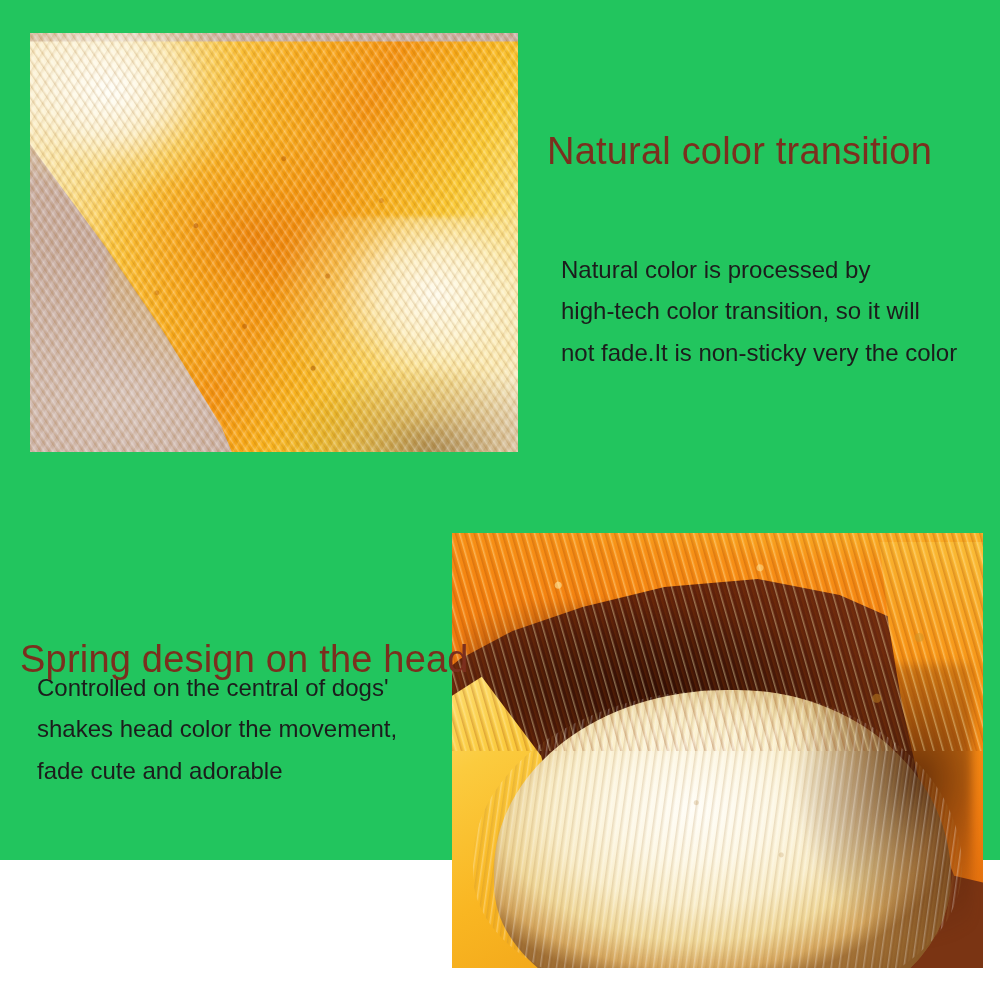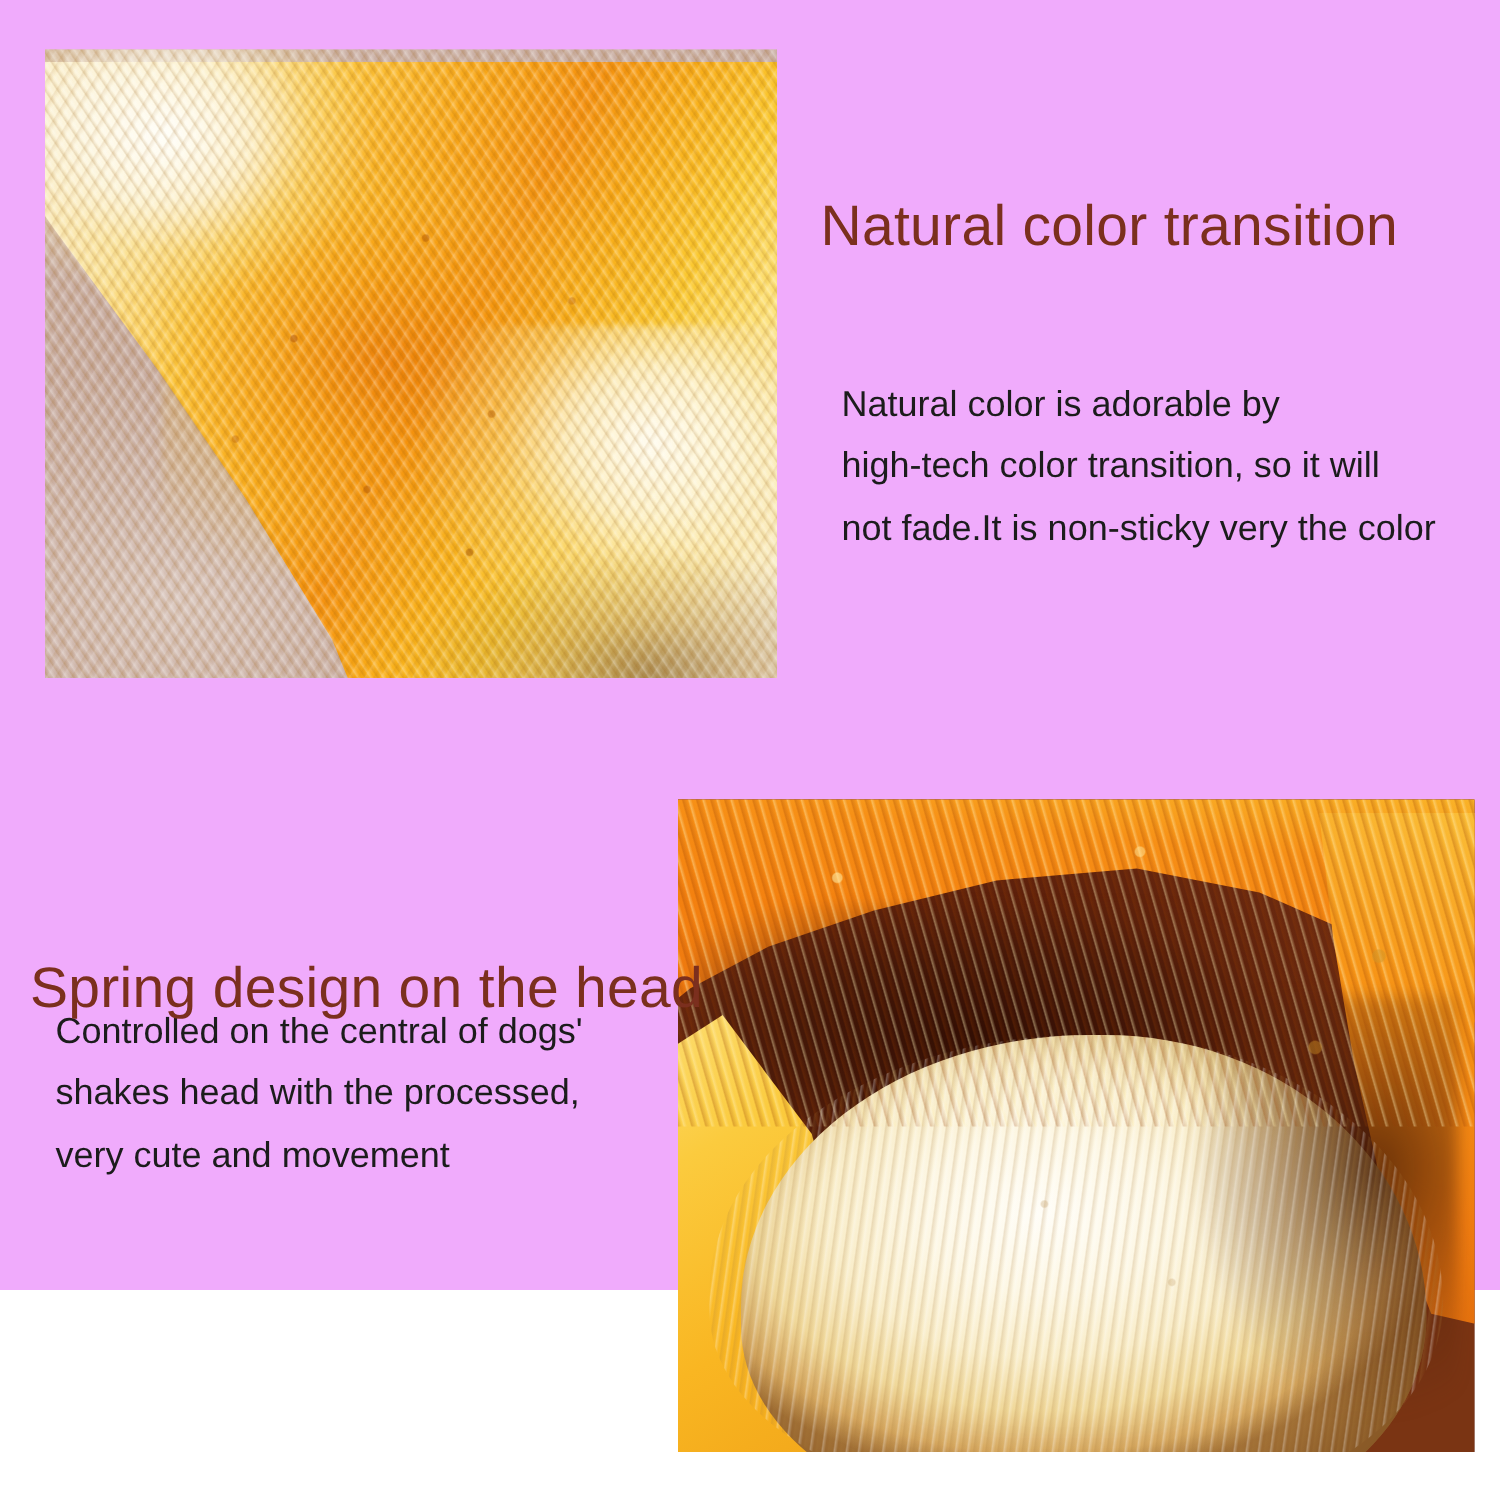--- a/index.html
+++ b/index.html
@@ -10,21 +10,21 @@
     height: 1000px;
     background: #ffffff;
     font-family: "Liberation Sans", "DejaVu Sans", sans-serif;
     overflow: hidden;
   }
 
   .page {
     position: relative;
     width: 1000px;
     height: 860px;
-    background: #f0abfc;
+    background: #22c55e;
   }
 
   
   .photo {
     position: absolute;
     overflow: hidden;
     background: #cbb3a6;
   }
   .photo .layer {
     position: absolute;
@@ -341,21 +341,21 @@
     <div class="fur-cream-right"></div>
     <div class="fur-shadow-br"></div>
     <div class="fur-strands-a"></div>
     <div class="fur-strands-b"></div>
     <div class="fur-speckle"></div>
   </div>
 
   <div class="heading" id="heading-top">Natural color transition</div>
 
   <div class="body-text" id="body-top">
-    <span class="line">Natural color is adorable by</span>
+    <span class="line">Natural color is processed by</span>
     <span class="line">high-tech color transition, so it will</span>
     <span class="line">not fade.It is non-sticky very the color</span>
   </div>
 
   <div class="photo" id="photo-bottom">
     <div class="layer cavity"></div>
     <div class="ridge-top"></div>
     <div class="ridge-right"></div>
     <div class="cavity-gap"></div>
     <div class="ridge-left"></div>
@@ -363,17 +363,17 @@
     <div class="muzzle-shadow"></div>
     <div class="tex-ridge"></div>
     <div class="tex-muzzle"></div>
     <div class="tex-spots"></div>
   </div>
 
   <div class="heading" id="heading-bottom">Spring design on the head</div>
 
   <div class="body-text" id="body-bottom">
     <span class="line">Controlled on the central of dogs'</span>
-    <span class="line">shakes head with the processed,</span>
-    <span class="line">very cute and movement</span>
+    <span class="line">shakes head color the movement,</span>
+    <span class="line">fade cute and adorable</span>
   </div>
 
 </div>
 
 </body></html>

